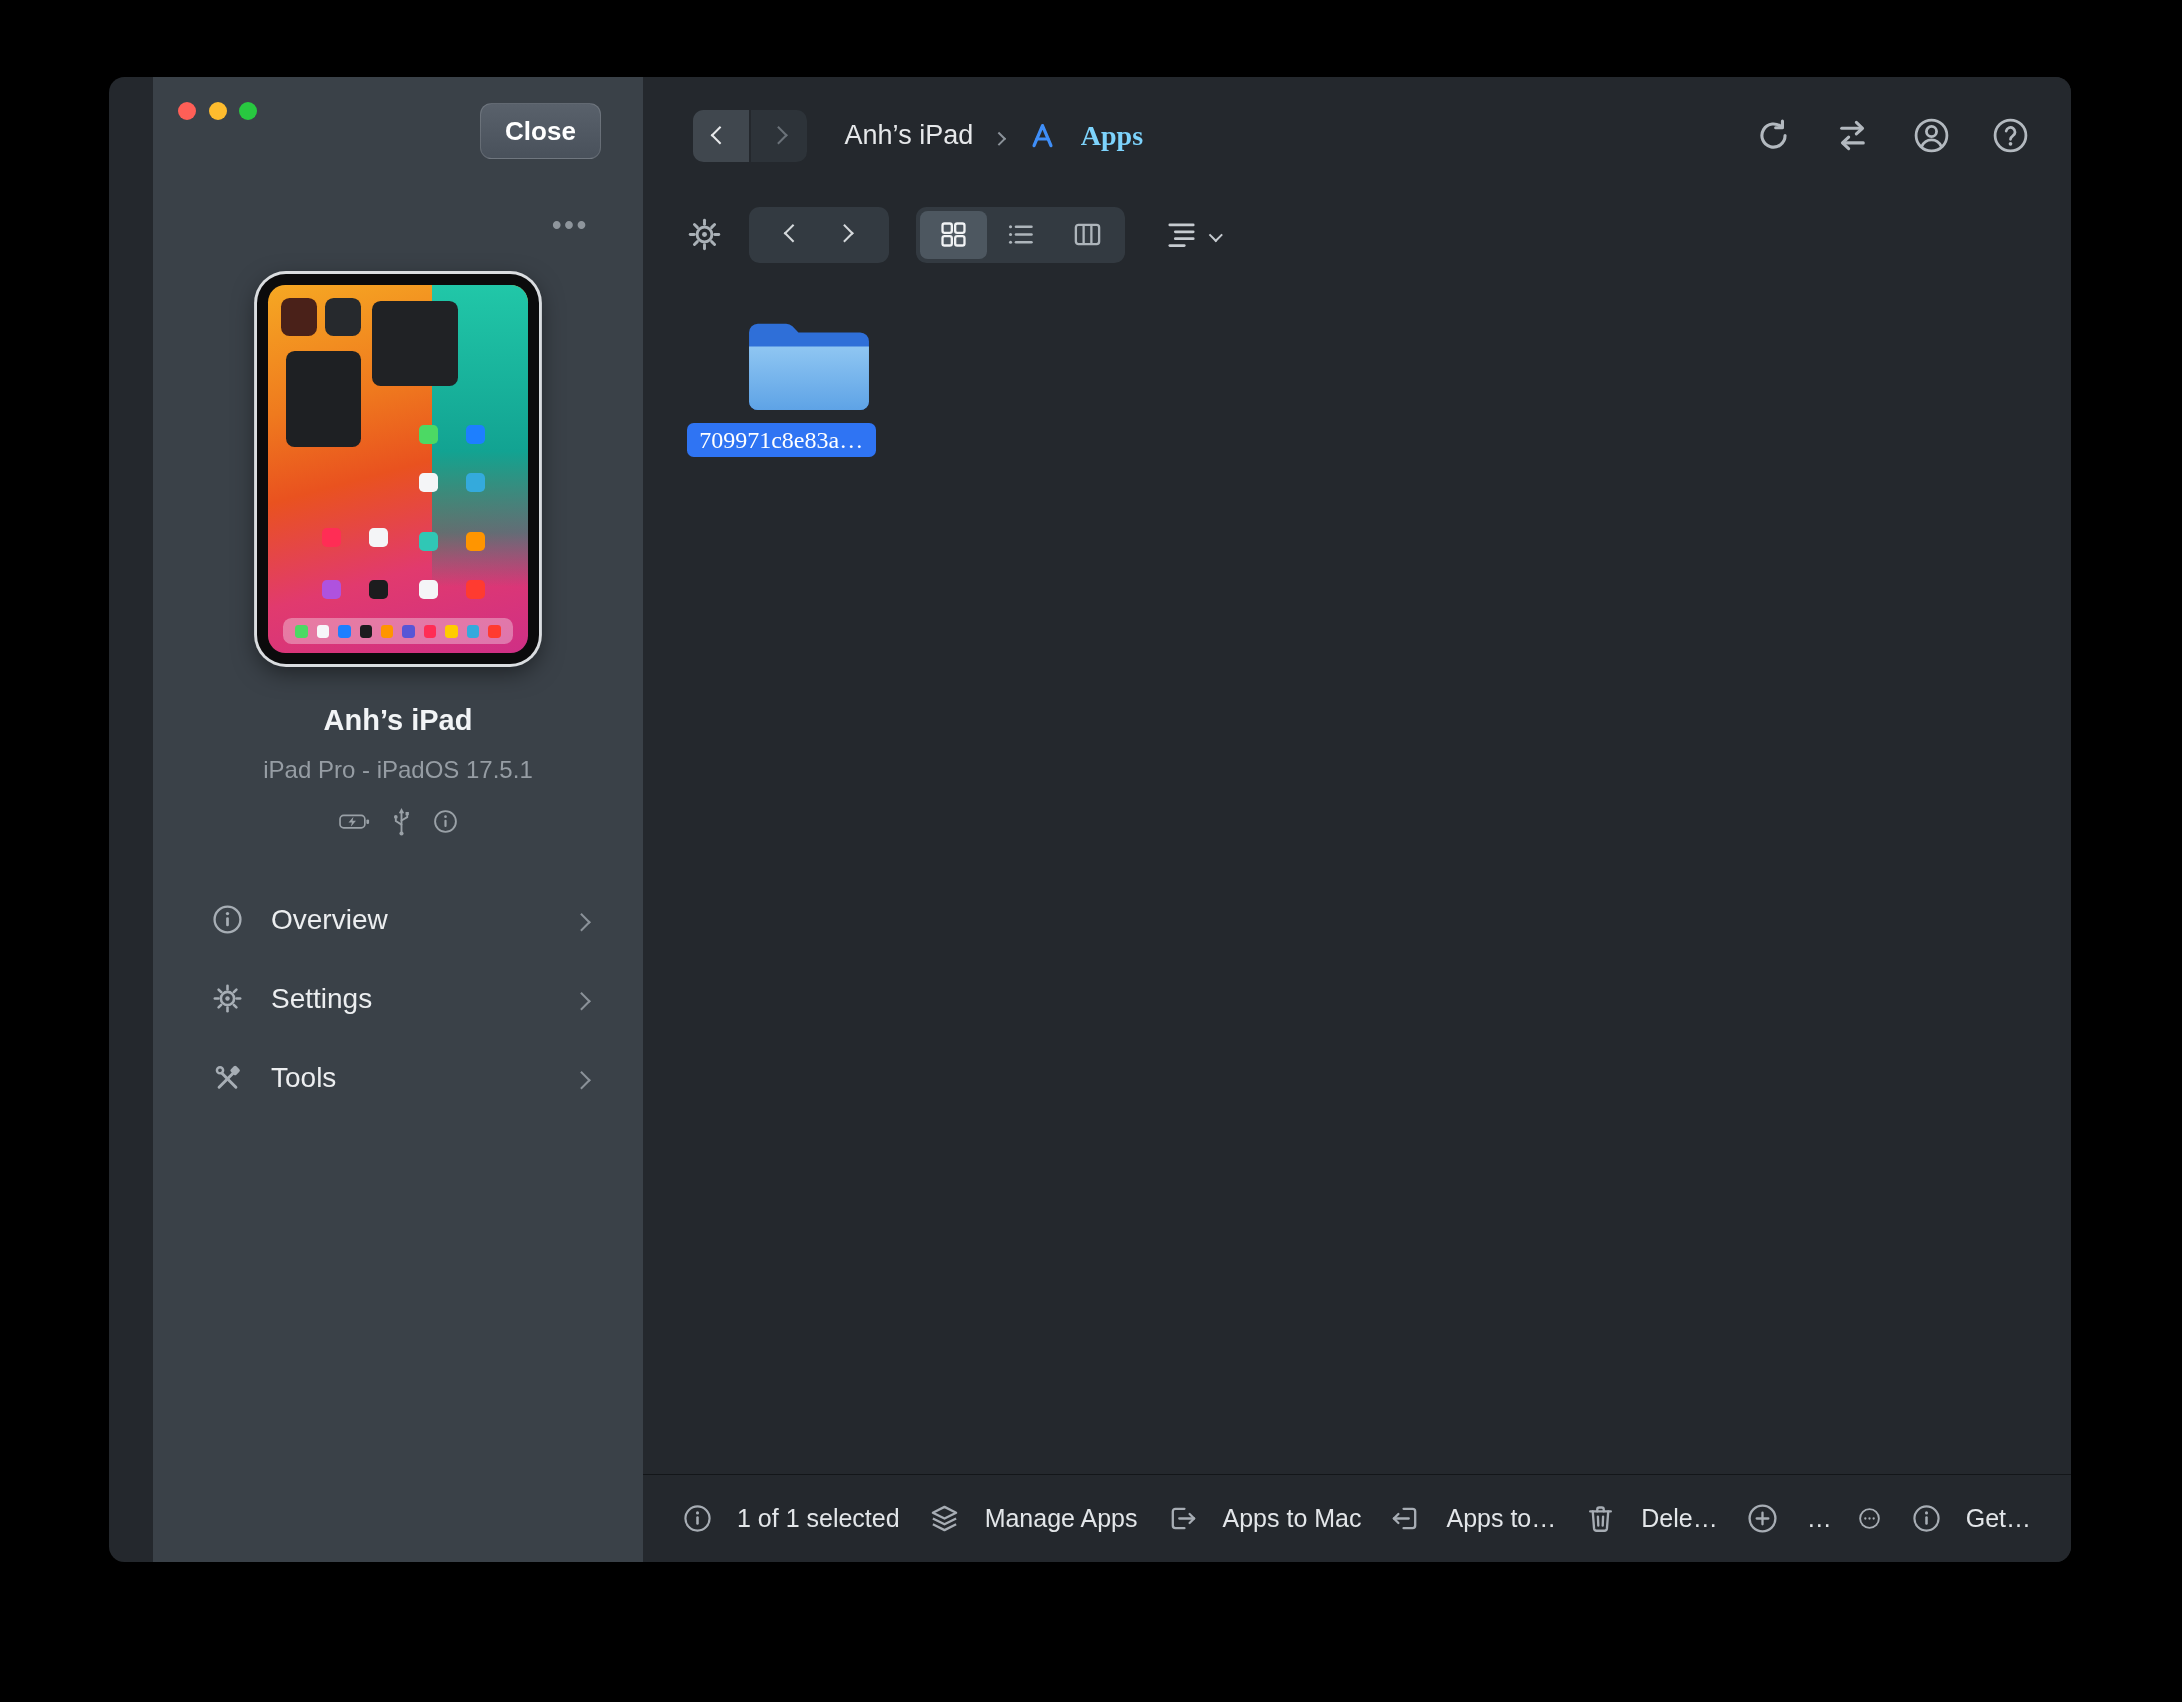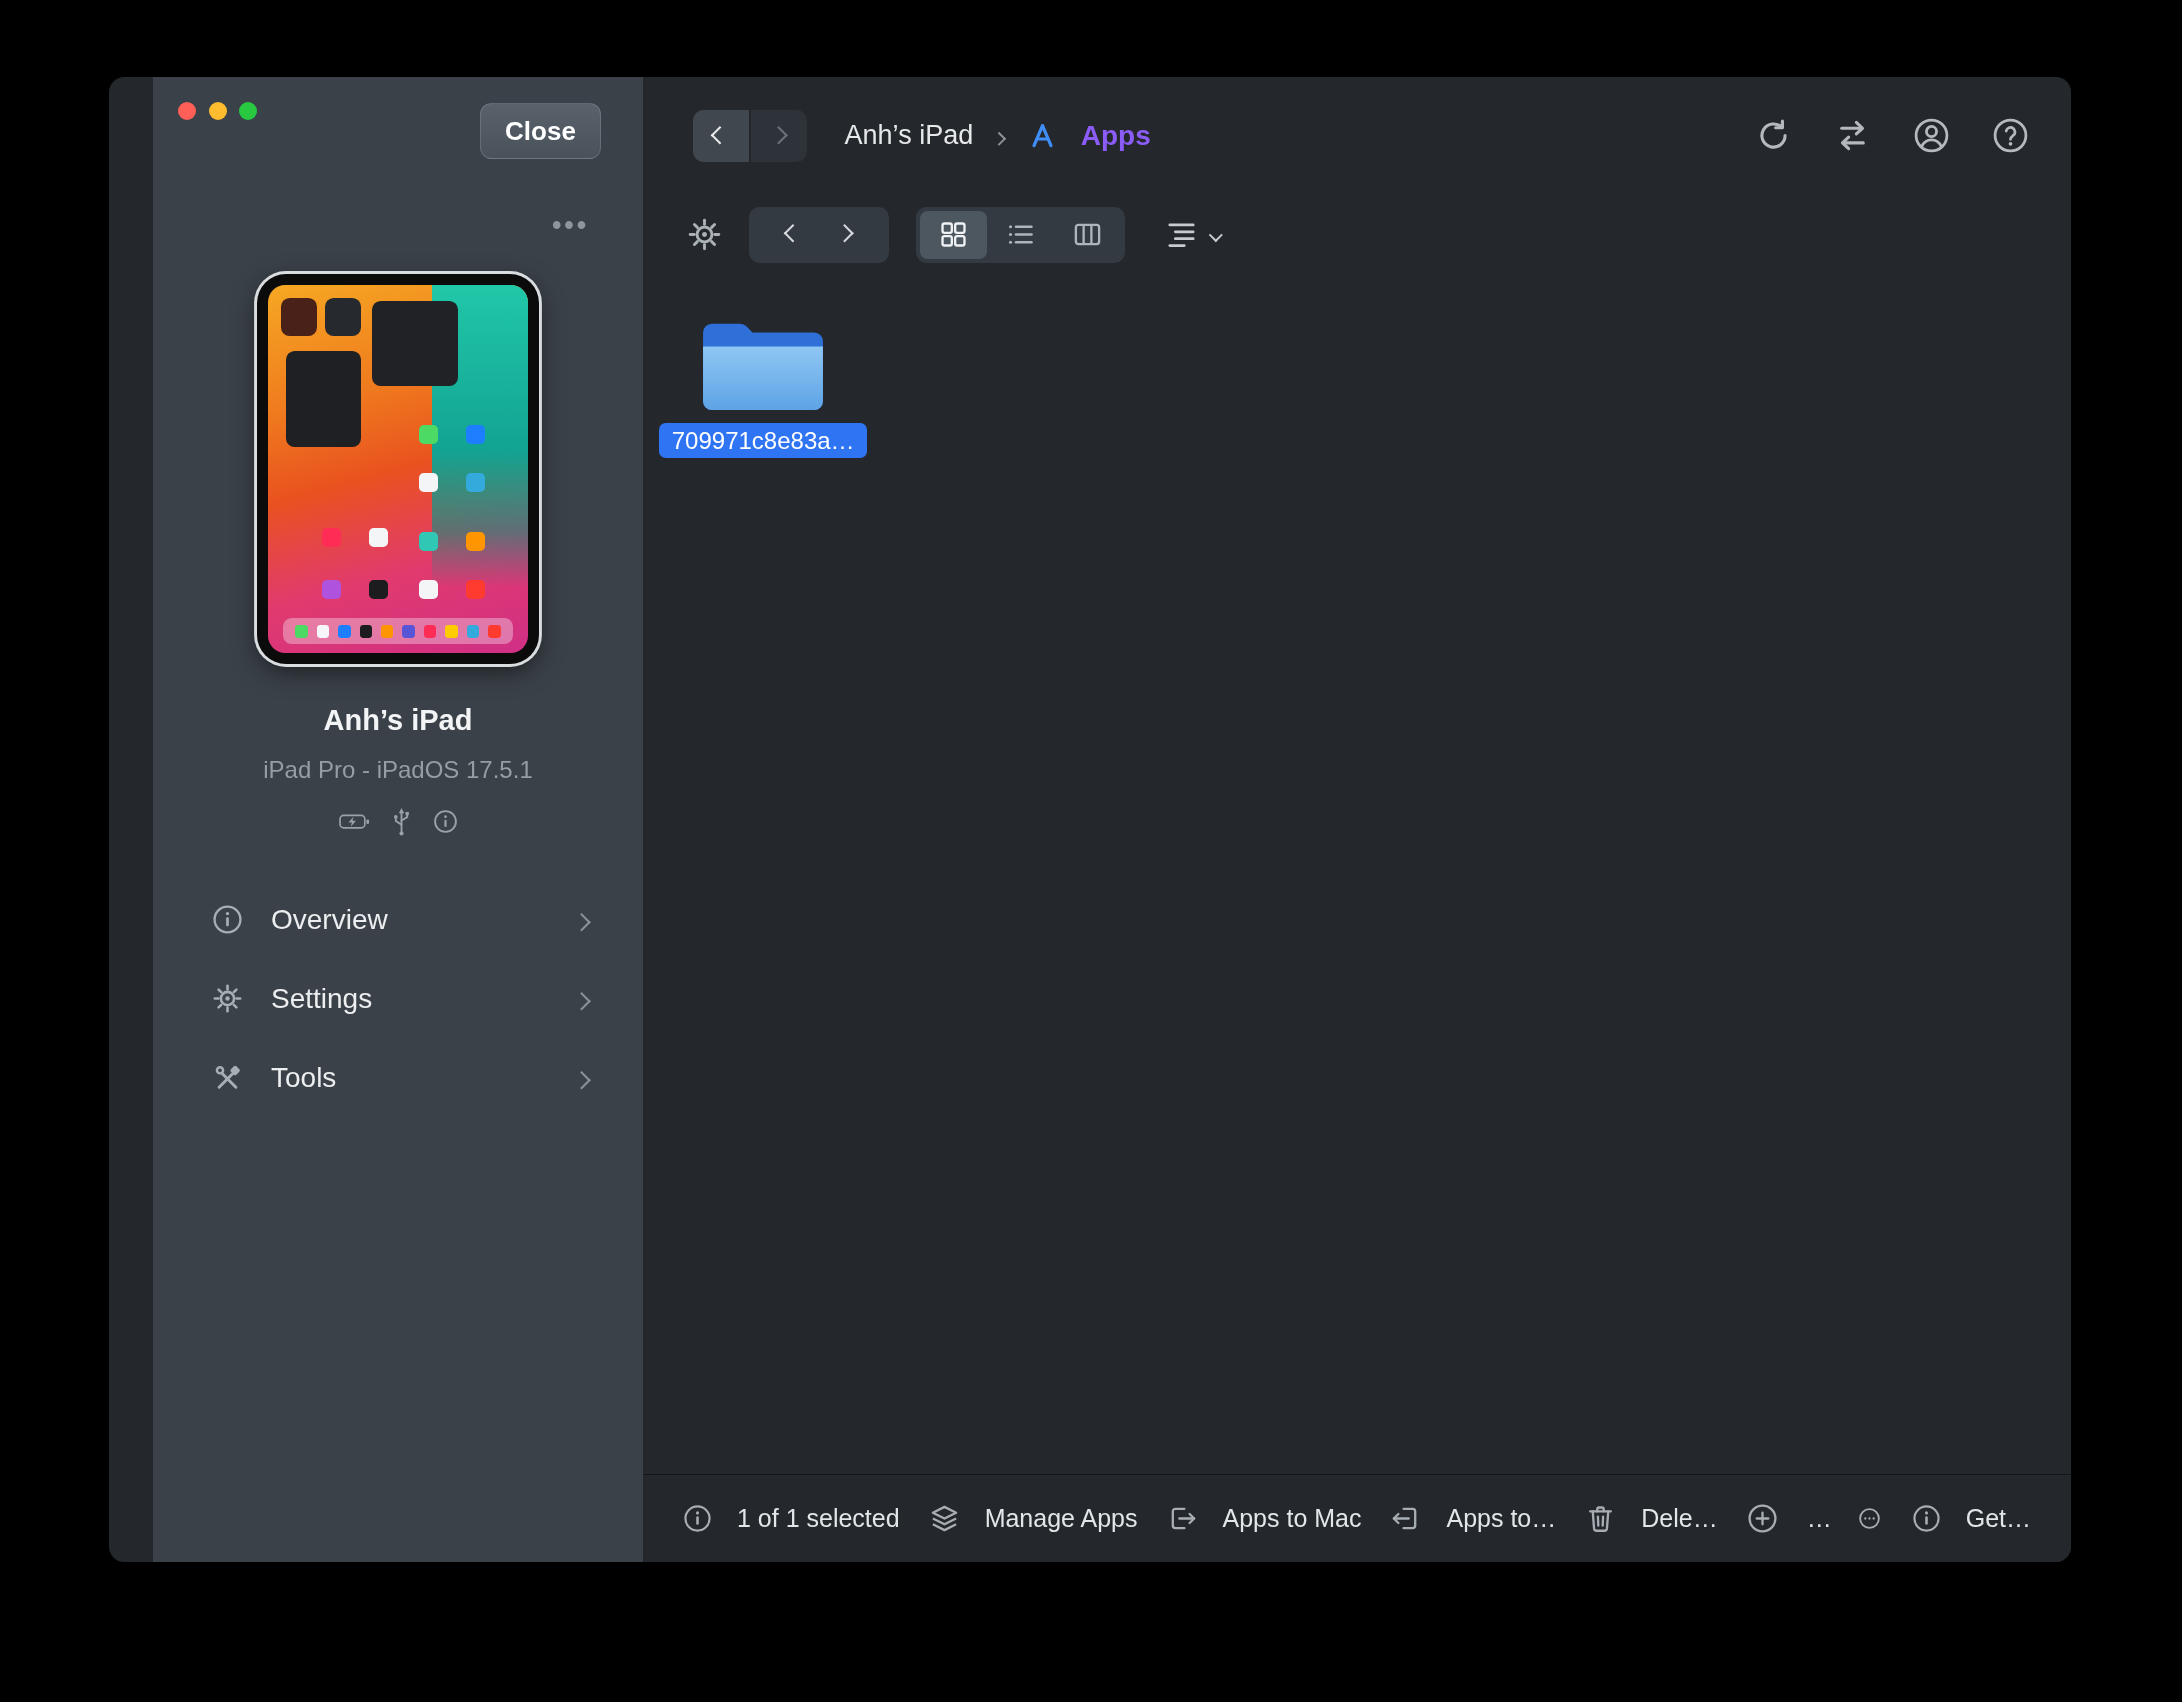--- a/index.html
+++ b/index.html
@@ -62,34 +62,34 @@
 
   
   .main { flex:1; display:flex; flex-direction:column; background:#24282d; overflow:hidden; }
 
   .main-header { height:117px; display:flex; align-items:center; padding:0 42px; }
   .nav-seg { display:flex; border-radius:10.6px; overflow:hidden; margin-left:7.7px; }
   .nav-seg .seg { width:56px; height:52px; display:flex; align-items:center; justify-content:center; }
   .seg.back { background:#40474e; color:#e8eaec; }
   .seg.fwd { background:#2d3339; color:#6b7279; margin-left:1.9px; }
   .breadcrumb { display:flex; align-items:center; gap:21px; margin-left:38px; color:#e6e8ea; font-size:27px; }
-  .crumb-section { font-weight:700; color:#8b5cf6; font-size:28px; }
+  .crumb-section { font-weight:700; color:#7dd3fc; font-size:28px;font-family:Liberation Serif, serif; }
   .bc-chev { color:#8b9299; }
   .header-actions { margin-left:auto; display:flex; align-items:center; gap:42px; color:#b3b9bf; }
 
   .toolbar { height:81px; display:flex; align-items:center; padding:0 44px; gap:27px; }
   .tb-gear { color:#aab1b7; display:flex; }
   .tb-nav { background:#333a41; border-radius:10.6px; height:56px; width:140px; display:flex; align-items:center; justify-content:space-evenly; color:#d5d9dc; }
   .view-seg { background:#333a41; border-radius:10.6px; height:56px; display:flex; align-items:center; padding:3.8px; }
   .view-cell { width:67px; height:48px; border-radius:7.7px; display:flex; align-items:center; justify-content:center; color:#aeb5bb; }
   .view-cell.selected { background:#4d5760; color:#f0f2f4; }
   .sort-btn { display:flex; align-items:center; gap:13.4px; color:#c6cbd0; margin-left:13.4px; }
 
   .content { flex:1; padding:38px 0 0 7.7px; }
-  .file-item { width:225px; display:flex; flex-direction:column; align-items:center; }
+  .file-item { width:225px; display:flex; flex-direction:column; align-items:flex-end;font-family:Liberation Serif, serif; }
   .file-label { margin-top:3.8px; background:#2f74f3; color:#fff; font-size:24px; border-radius:6.7px; padding:3.8px 12.5px; white-space:nowrap; }
 
   .statusbar { height:88px; border-top:1px solid #131619; display:flex; align-items:center; padding:0 40px; color:#e3e6e9; font-size:25px; }
   .sb-group { display:flex; align-items:center; gap:25px; margin-right:29px; white-space:nowrap; }
   .sb-ic { color:#a7adb4; display:flex; }
   .sb-group.right { margin-left:auto; margin-right:0; }
   svg { display:block; }
 </style>
 </head>
 <body>

